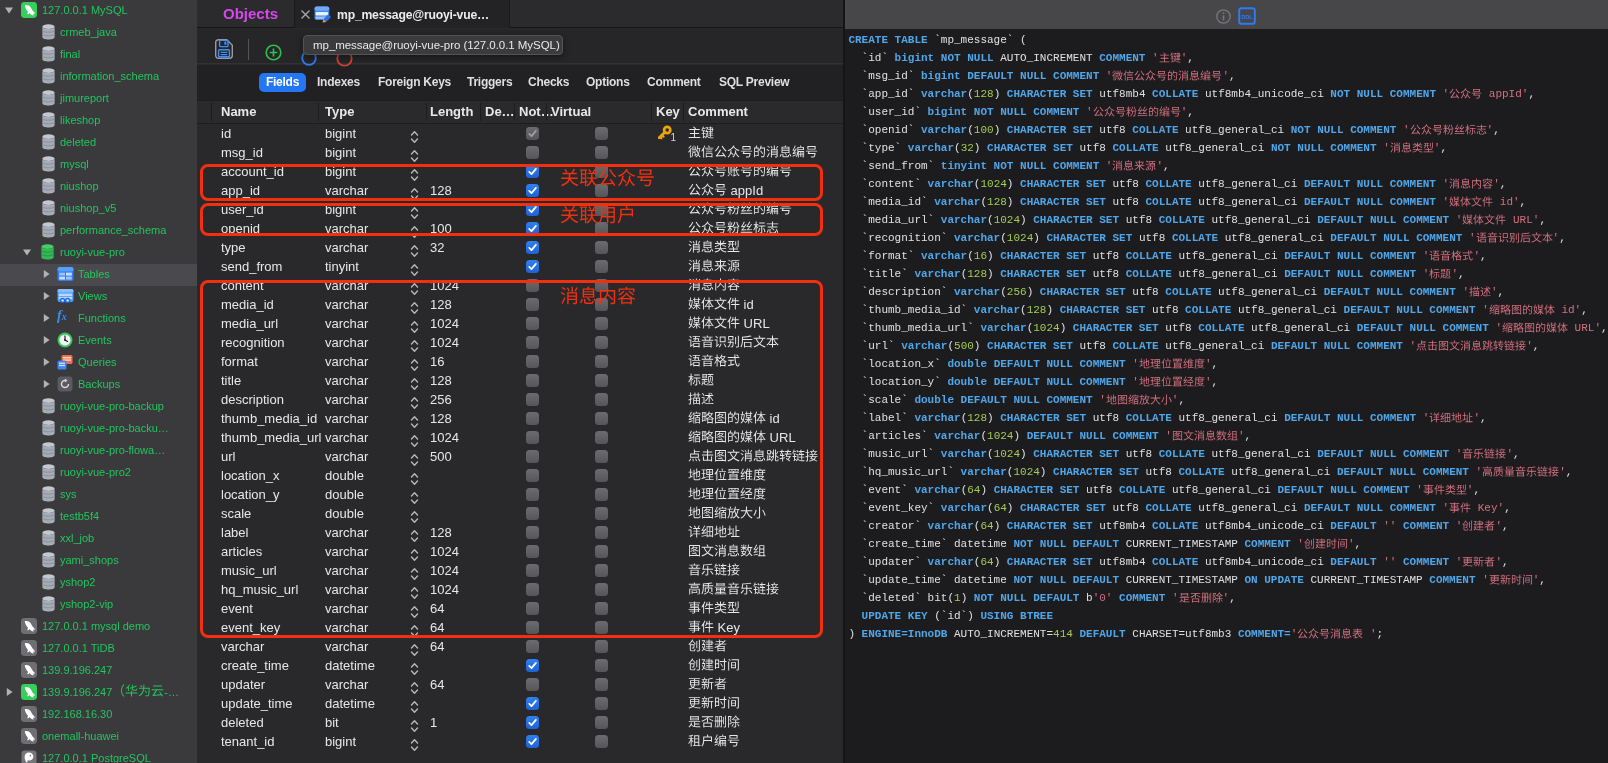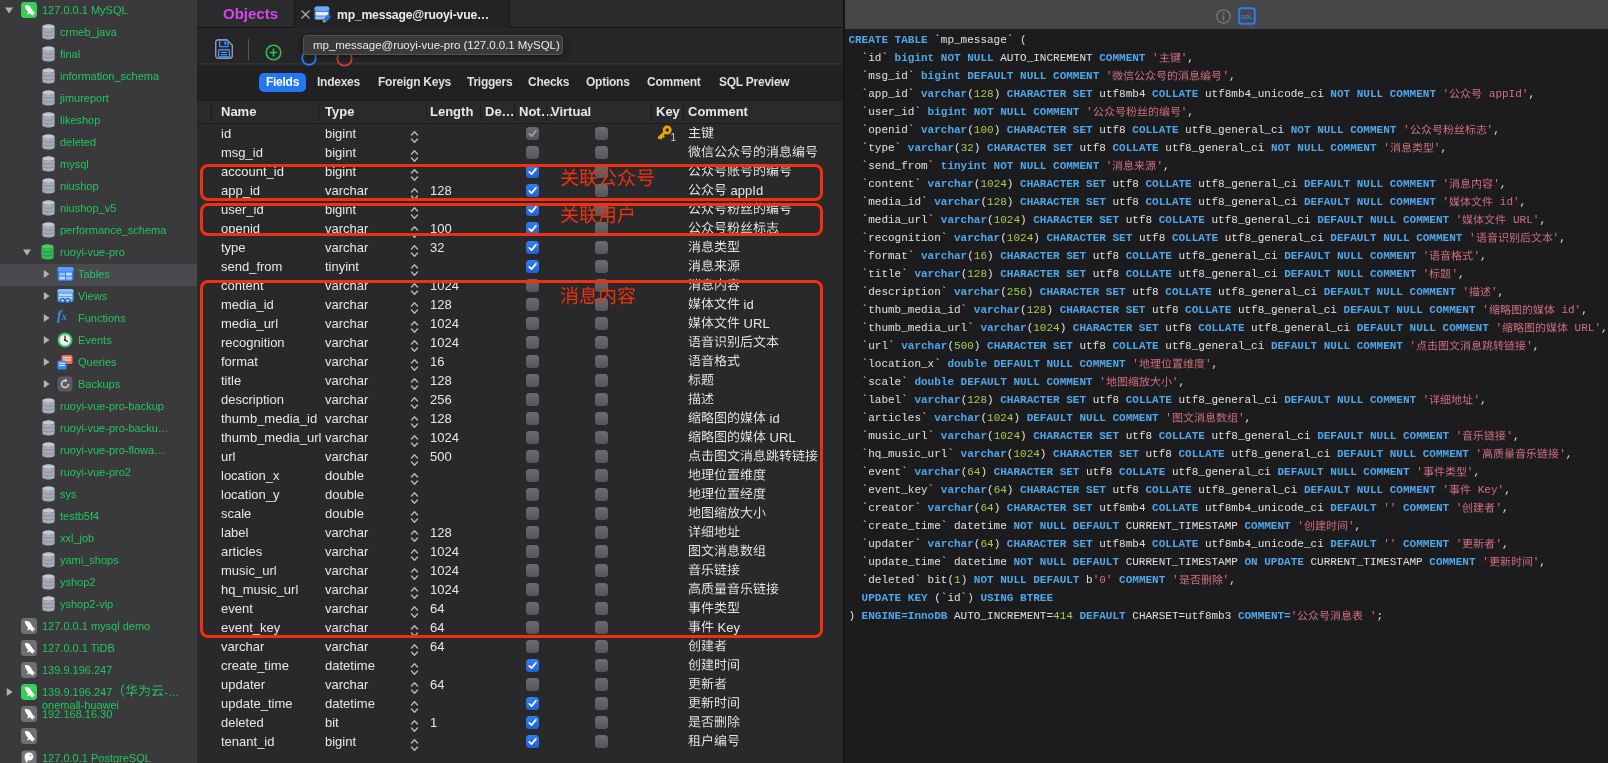--- a/index.html
+++ b/index.html
@@ -382,21 +382,21 @@
         </svg>-…</div>
       <svg style="position:absolute;left:21px;top:706px" width="16" height="16" viewBox="0 0 15 15">
         <rect x="0" y="0" width="15" height="15" rx="3.2" fill="#6e6e73"></rect>
         <path d="M3.6 3.0 C5.8 2.4 7.9 3.3 9.0 4.9 C10.0 6.3 10.6 8.0 11.9 9.2 C12.6 9.8 13.2 10.3 13.1 11.0 L11.4 10.7 L11.9 12.6 C10.2 12.5 8.8 11.5 7.9 10.2 C7.5 11.0 6.7 11.6 5.8 11.5 C6.0 10.7 6.2 10.0 6.7 9.4 C5.3 8.1 4.3 6.4 3.9 4.8 C3.7 4.1 3.5 3.5 3.6 3.0 Z" fill="#fff"></path>
       </svg>
       <div class="st" style="left:42px;top:705px">192.168.16.30</div>
       <svg style="position:absolute;left:21px;top:728px" width="16" height="16" viewBox="0 0 15 15">
         <rect x="0" y="0" width="15" height="15" rx="3.2" fill="#6e6e73"></rect>
         <path d="M3.6 3.0 C5.8 2.4 7.9 3.3 9.0 4.9 C10.0 6.3 10.6 8.0 11.9 9.2 C12.6 9.8 13.2 10.3 13.1 11.0 L11.4 10.7 L11.9 12.6 C10.2 12.5 8.8 11.5 7.9 10.2 C7.5 11.0 6.7 11.6 5.8 11.5 C6.0 10.7 6.2 10.0 6.7 9.4 C5.3 8.1 4.3 6.4 3.9 4.8 C3.7 4.1 3.5 3.5 3.6 3.0 Z" fill="#fff"></path>
       </svg>
-      <div class="st" style="left:42px;top:696px">onemall-huawei</div>
+      <div class="st" style="left:42px;top:727px">onemall-huawei</div>
       <svg style="position:absolute;left:21px;top:750px" width="16" height="16" viewBox="0 0 16 16">
         <rect x="0.5" y="0.5" width="15" height="15" rx="3.2" fill="#76767a"></rect>
         <path d="M8 2.6 C5.4 2.6 3.6 4.4 3.6 7.0 C3.6 9.2 4.6 10.8 5.4 12.6 L6.6 12.2 C6.4 11.4 6.2 10.8 6.4 10.2 C6.9 10.5 7.5 10.6 8 10.6 C10.6 10.6 12.4 8.9 12.4 6.6 C12.4 4.3 10.6 2.6 8 2.6 Z" fill="#fff"></path>
         <circle cx="9.4" cy="5.6" r="0.8" fill="#76767a"></circle>
       </svg>
       <div class="st" style="left:42px;top:749px">127.0.0.1 PostgreSQL</div>
     </div>
 <div id="midpanel">
   <div id="tabbar">
         <div id="acttab"></div>
@@ -1182,20 +1182,28 @@
               <use href="#c63A5" x="9000"></use>
             </svg>'</span><span class="p">,</span></div>
         <div class="ln"><span class="p">  `location_x` </span><span class="k">double DEFAULT NULL COMMENT</span><span class="p"> </span><span class="s">'<svg class="cj" style="width:66px;height:11px" viewBox="0 0 6000 1000">
               <use href="#c5730"></use>
               <use href="#c7406" x="1000"></use>
               <use href="#c4F4D" x="2000"></use>
               <use href="#c7F6E" x="3000"></use>
               <use href="#c7EF4" x="4000"></use>
               <use href="#c5EA6" x="5000"></use>
             </svg>'</span><span class="p">,</span></div>
+        <div class="ln"><span class="p">  `location_y` </span><span class="k">double DEFAULT NULL COMMENT</span><span class="p"> </span><span class="s">'<svg class="cj" style="width:66px;height:11px" viewBox="0 0 6000 1000">
+              <use href="#c5730"></use>
+              <use href="#c7406" x="1000"></use>
+              <use href="#c4F4D" x="2000"></use>
+              <use href="#c7F6E" x="3000"></use>
+              <use href="#c7ECF" x="4000"></use>
+              <use href="#c5EA6" x="5000"></use>
+            </svg>'</span><span class="p">,</span></div>
         <div class="ln"><span class="p">  `scale` </span><span class="k">double DEFAULT NULL COMMENT</span><span class="p"> </span><span class="s">'<svg class="cj" style="width:66px;height:11px" viewBox="0 0 6000 1000">
               <use href="#c5730"></use>
               <use href="#c56FE" x="1000"></use>
               <use href="#c7F29" x="2000"></use>
               <use href="#c653E" x="3000"></use>
               <use href="#c5927" x="4000"></use>
               <use href="#c5C0F" x="5000"></use>
             </svg>'</span><span class="p">,</span></div>
         <div class="ln"><span class="p">  `label` </span><span class="k">varchar</span><span class="p">(</span><span class="n">128</span><span class="p">) </span><span class="k">CHARACTER SET</span><span class="p"> utf8 </span><span class="k">COLLATE</span><span class="p"> utf8_general_ci </span><span class="k">DEFAULT NULL COMMENT</span><span class="p"> </span><span class="s">'<svg class="cj" style="width:44px;height:11px" viewBox="0 0 4000 1000">
               <use href="#c8BE6"></use>

